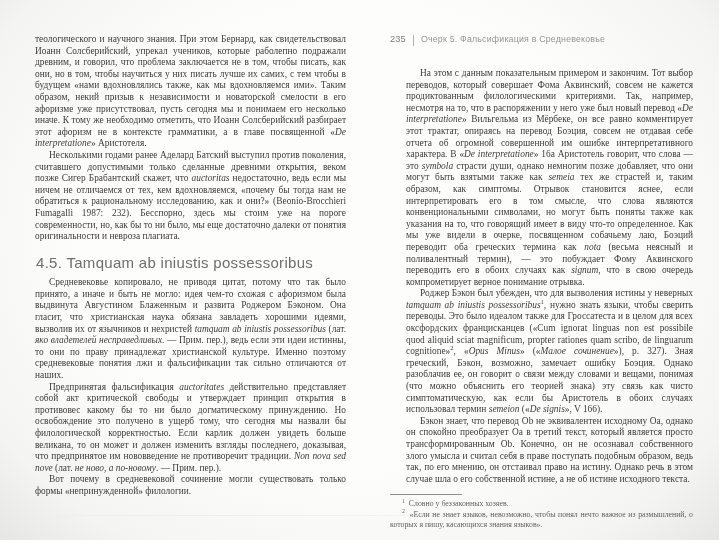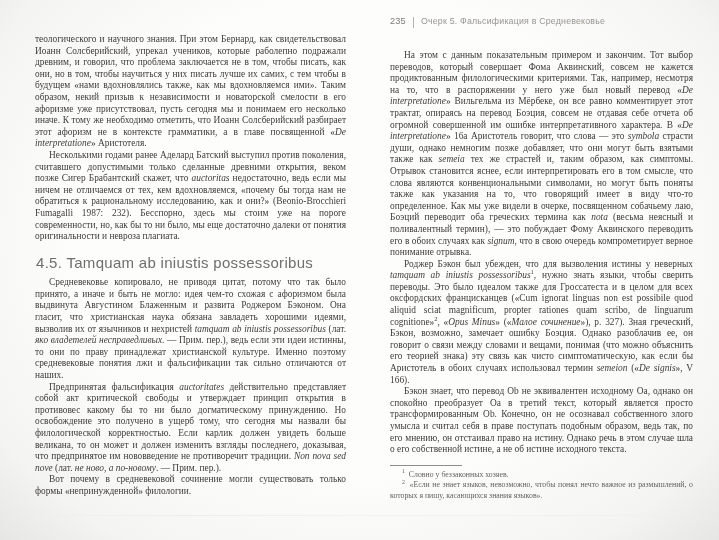--- a/index.html
+++ b/index.html
@@ -26,21 +26,21 @@
     right: 30px;
     bottom: 24px;
     height: 1px;
     background: linear-gradient(90deg, transparent, rgba(0,0,0,0.045) 25%, rgba(0,0,0,0.03) 75%, transparent);
   }
   .page {
     position: absolute;
     top: 0;
   }
   .page-left  { left: 35px;  top: 22px; width: 311px; }
-  .page-right { left: 390px; top: 16px; width: 303px; }
+  .page-right { left: 390px; top: 34px; width: 303px; }
 
   .running-head {
     display: flex;
     align-items: baseline;
     font-family: "Liberation Sans", sans-serif;
     font-size: 8.8px;
     letter-spacing: 0.2px;
     color: #97958f;
     white-space: nowrap;
   }
@@ -58,21 +58,21 @@
     transform: translateY(1px);
   }
 
   .text-column {
     margin-top: 12px;
     font-size: 9.4px;
     line-height: 11.6px;
     color: #3f3c37;
     text-align: justify;
   }
-  .page-right .text-column { margin-top: 23px; }
+  .page-right .text-column { margin-top: 23px; margin-left: 16px; }
 
   .para { margin: 0; }
   .para.indent { text-indent: 14px; }
   .para sup {
     font-size: 6.5px;
     line-height: 0;
     vertical-align: super;
   }
 
   .section-heading {

